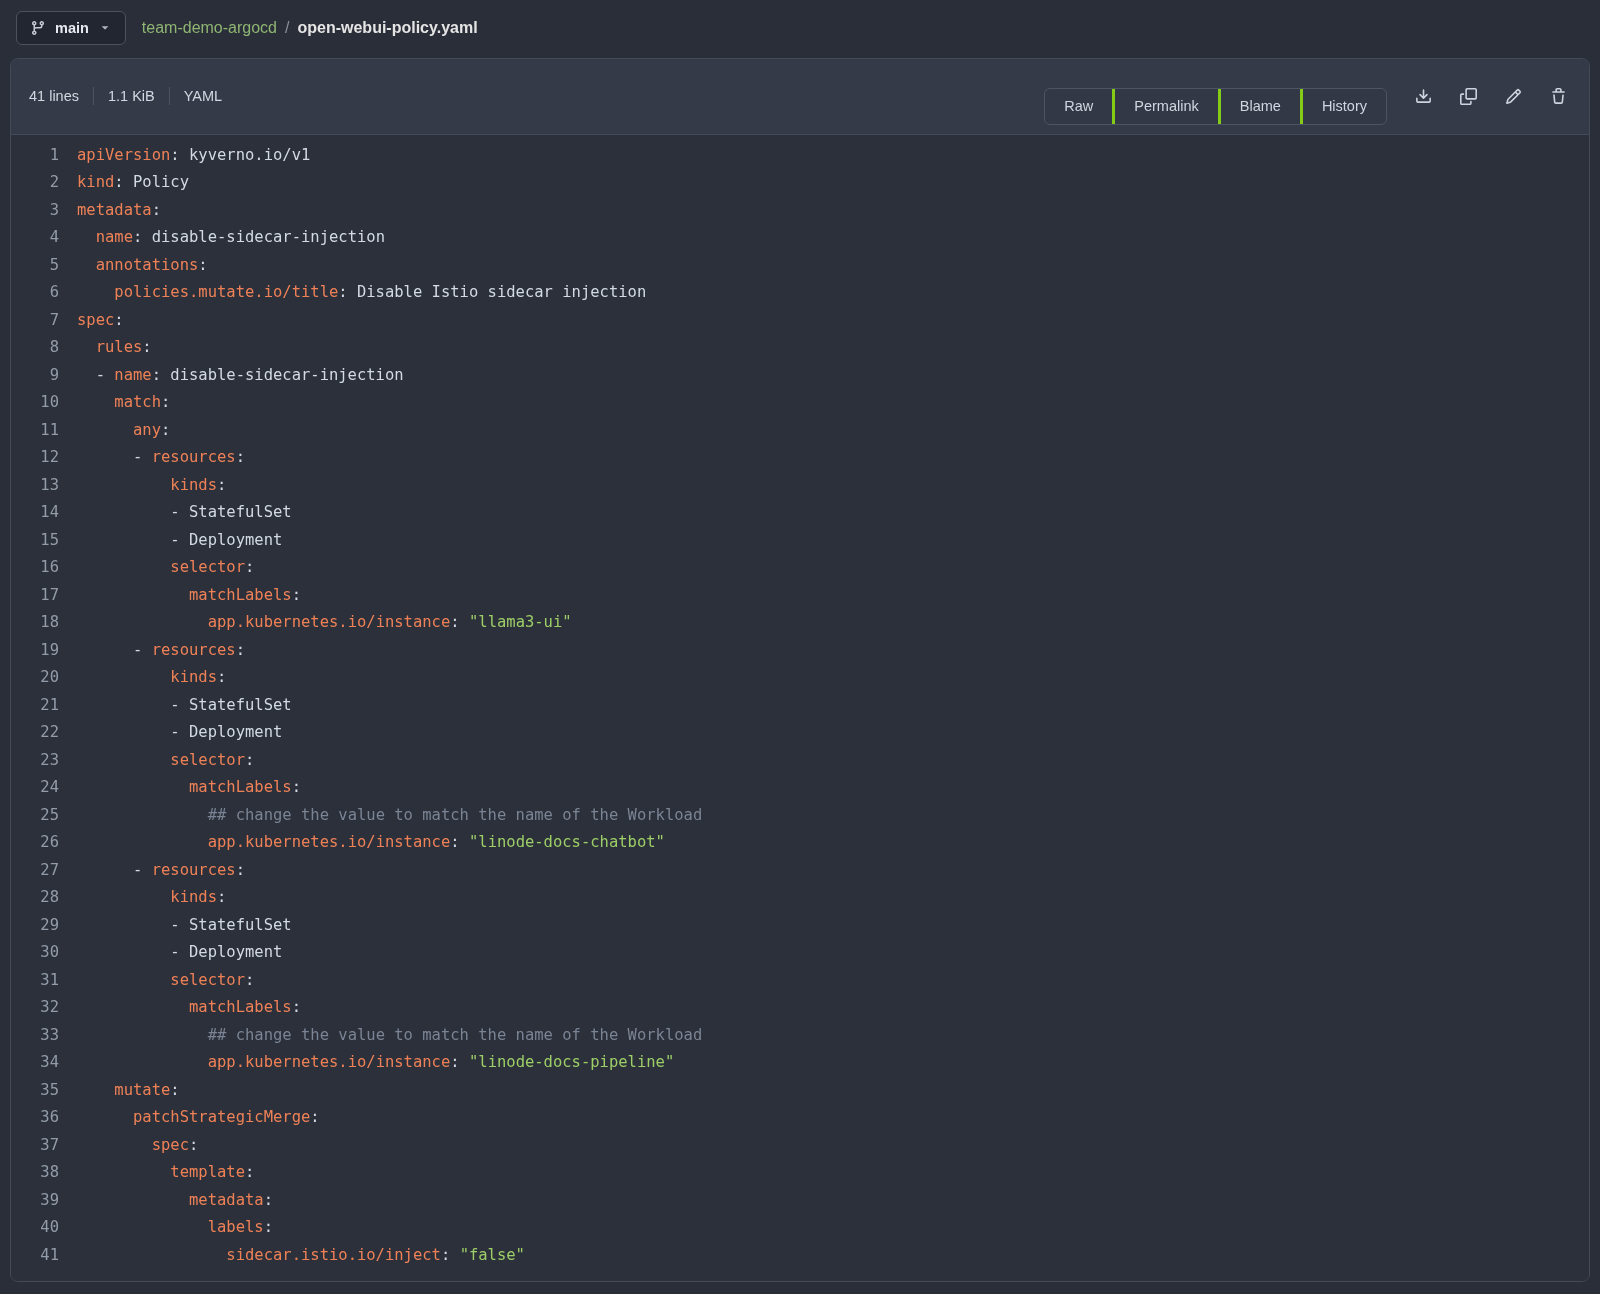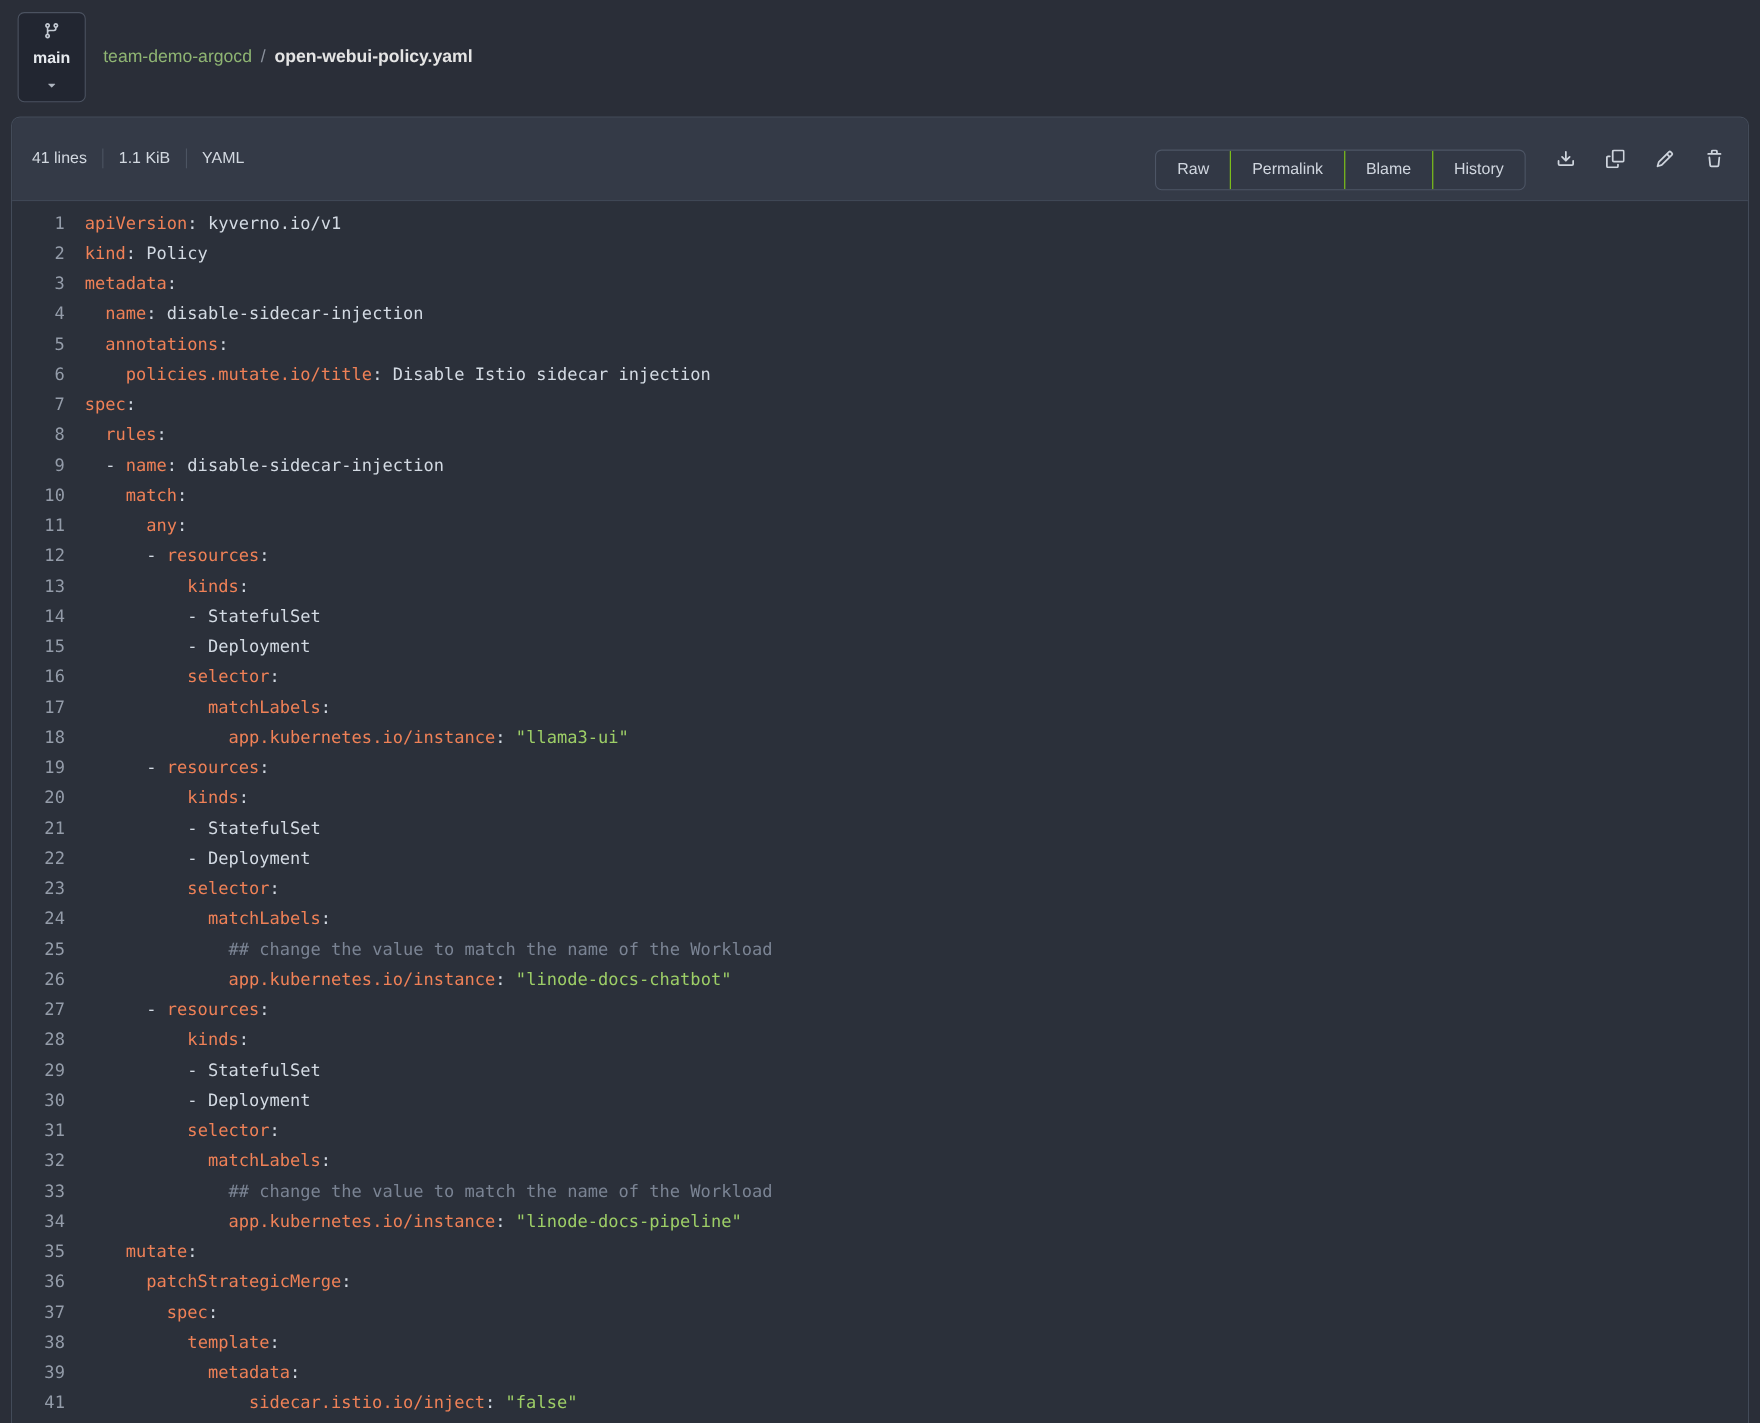--- a/index.html
+++ b/index.html
@@ -14,31 +14,30 @@
 
   
   .topbar {
     display: flex;
     align-items: center;
     gap: 16px;
     padding: 11px 16px 8px 16px;
   }
   .branch-btn {
     display: inline-flex;
-    align-items: center;
+    align-items: flex-start;
     gap: 9px;
     background: #222631;
     border: 1px solid #4b5260;
     border-radius: 6px;
     padding: 8px 13px;
     color: #e6e9ee;
     font-size: 14.5px;
     font-weight: 700;
     cursor: pointer;
-    flex-direction: column;
   }
   .branch-btn svg { display: block; color: #c4cad3; }
   .branch-btn .caret svg { color: #aeb5bf; }
   .breadcrumb {
     display: flex;
     align-items: center;
     gap: 8px;
     font-size: 16px;
   }
   .breadcrumb .repo { color: #8fb573; font-weight: 400; cursor: pointer; }
@@ -81,21 +80,21 @@
     border: 1px solid #4d5565;
     border-radius: 6px;
     overflow: hidden;
     background: #323845;
     margin-top: 20px;
   }
   .btn-group button {
     appearance: none;
     background: transparent;
     border: none;
-    border-left: 1px solid #84cc16;
+    border-left: 3px solid #84cc16;
     color: #d0d6df;
     font-family: "Liberation Sans", sans-serif;
     font-size: 14.5px;
     padding: 10px 19px;
     cursor: pointer;
     line-height: 1;
   }
   .btn-group button:first-child { border-left: none; }
   .icon-row {
     display: flex;
@@ -365,19 +364,23 @@
         </div>
         <div class="code-line">
           <span class="ln">38</span>
           <span class="lc"><span class="tok-t">          </span><span class="tok-k">template</span><span class="tok-t">:</span></span>
         </div>
         <div class="code-line">
           <span class="ln">39</span>
           <span class="lc"><span class="tok-t">            </span><span class="tok-k">metadata</span><span class="tok-t">:</span></span>
         </div>
         <div class="code-line">
+          <span class="ln">40</span>
+          <span class="lc"><span class="tok-t">              </span><span class="tok-k">labels</span><span class="tok-t">:</span></span>
+        </div>
+        <div class="code-line">
           <span class="ln">41</span>
           <span class="lc"><span class="tok-t">                </span><span class="tok-k">sidecar.istio.io/inject</span><span class="tok-t">: </span><span class="tok-s">"false"</span></span>
         </div>
       </div>
   </div>
 
 </div>
 
 </body></html>

